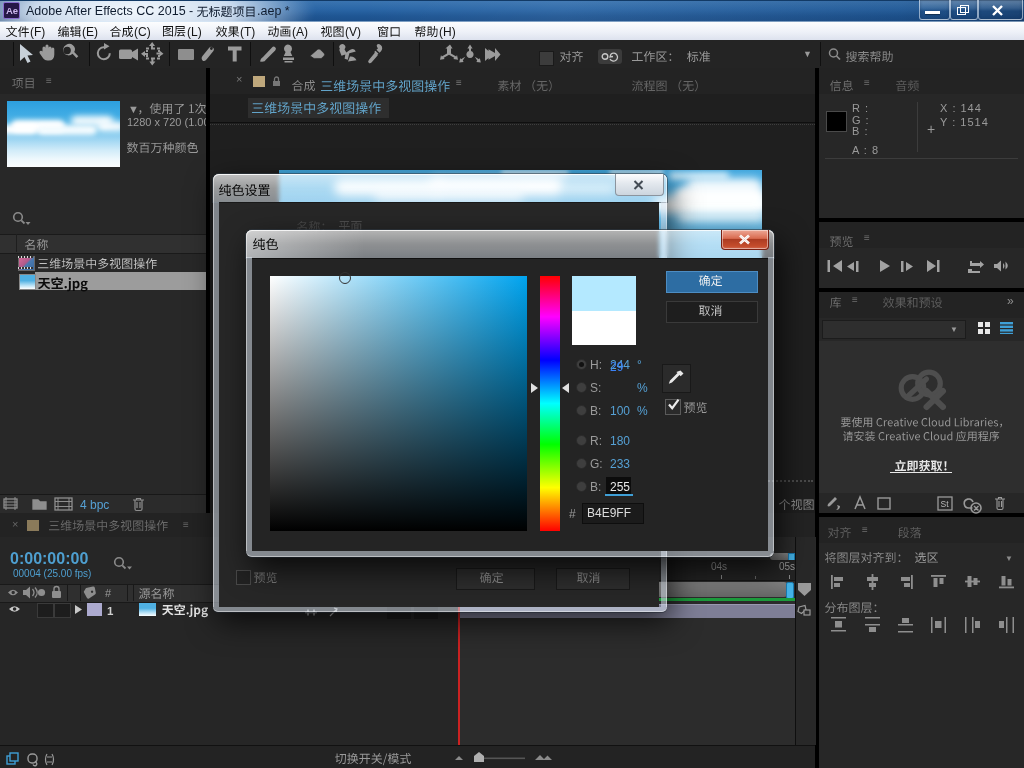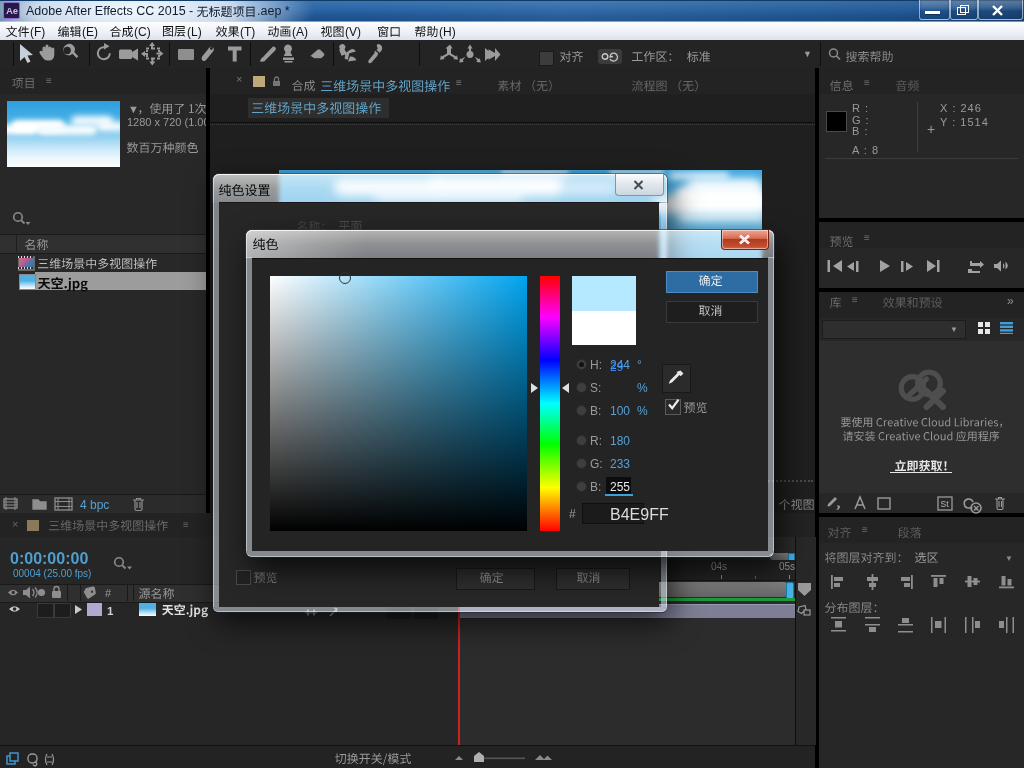--- a/index.html
+++ b/index.html
@@ -251,21 +251,21 @@
       <path transform="translate(-0.4,10.2)" d="M4.6 -6.4V-5.6H10.4V-6.4ZM4.6 -4.7V-3.9H10.4V-4.7ZM3.7 -8.1V-7.3H11.4V-8.1ZM6.5 -9.8C6.8 -9.3 7.2 -8.6 7.3 -8.2L8.1 -8.5C8 -8.9 7.6 -9.6 7.3 -10.1ZM4.4 -2.9V1H5.2V0.5H9.7V0.9H10.5V-2.9ZM5.2 -0.3V-2.2H9.7V-0.3ZM3.1 -10C2.5 -8.2 1.5 -6.4 0.4 -5.2C0.5 -5 0.8 -4.6 0.9 -4.4C1.3 -4.8 1.7 -5.4 2 -5.9V1H2.9V-7.4C3.3 -8.2 3.6 -9 3.9 -9.8Z M15.2 -6.6H20.8V-5.6H15.2ZM15.2 -4.9H20.8V-4H15.2ZM15.2 -8.2H20.8V-7.3H15.2ZM15.1 -2.4V-0.5C15.1 0.5 15.5 0.7 16.9 0.7C17.2 0.7 19.4 0.7 19.7 0.7C20.8 0.7 21.1 0.4 21.3 -1.2C21 -1.2 20.6 -1.3 20.4 -1.5C20.4 -0.3 20.3 -0.1 19.6 -0.1C19.1 -0.1 17.3 -0.1 17 -0.1C16.2 -0.1 16 -0.1 16 -0.5V-2.4ZM21.2 -2.3C21.7 -1.5 22.3 -0.5 22.5 0.1L23.3 -0.2C23.1 -0.9 22.5 -1.9 22 -2.6ZM13.8 -2.4C13.5 -1.7 13 -0.7 12.5 0L13.4 0.4C13.8 -0.3 14.2 -1.4 14.5 -2.1ZM17 -2.9C17.6 -2.3 18.3 -1.5 18.6 -1L19.4 -1.4C19 -1.9 18.4 -2.7 17.7 -3.3H21.7V-9H18.1C18.3 -9.3 18.5 -9.6 18.6 -10L17.6 -10.2C17.5 -9.9 17.3 -9.4 17.1 -9H14.3V-3.3H17.7Z" fill="#6e6e6e"></path>
     </svg>
 <div class="txt" style="left:864px;top:77px;font-size:10px;color:#6e6e6e;">≡</div>
 <svg style="left:896.0px;top:80.0px;" width="24" height="12" viewBox="0 0 24 12">
       <path transform="translate(-0.7,10.2)" d="M5.2 -10C5.4 -9.7 5.6 -9.3 5.7 -9H1.3V-8.2H10.8V-9H6.7C6.6 -9.4 6.4 -9.8 6.1 -10.2ZM3 -7.9C3.3 -7.4 3.6 -6.7 3.7 -6.2H0.7V-5.4H11.4V-6.2H8.3C8.6 -6.7 8.9 -7.3 9.2 -7.9L8.2 -8.1C8 -7.6 7.7 -6.7 7.4 -6.2H4.2L4.6 -6.3C4.5 -6.8 4.2 -7.5 3.8 -8.1ZM3.2 -1.6H8.9V-0.3H3.2ZM3.2 -2.3V-3.5H8.9V-2.3ZM2.3 -4.3V1H3.2V0.5H8.9V0.9H9.8V-4.3Z M20.4 -6C20.4 -1.8 20.3 -0.4 17.4 0.4C17.5 0.5 17.7 0.8 17.8 1C20.9 0.1 21.1 -1.5 21.2 -6ZM20.7 -1C21.5 -0.4 22.6 0.5 23.1 1L23.6 0.4C23.1 -0.1 22 -0.9 21.2 -1.5ZM17.1 -4.6C16.5 -2.1 15.1 -0.5 12.6 0.3C12.8 0.5 13 0.8 13.1 1C15.8 0 17.3 -1.7 17.9 -4.5ZM13.6 -4.8C13.4 -3.9 13 -3 12.4 -2.4C12.6 -2.3 13 -2.1 13.1 -1.9C13.6 -2.6 14.1 -3.6 14.4 -4.6ZM18.5 -7.3V-1.6H19.3V-6.6H22.2V-1.7H23.1V-7.3H20.9L21.4 -8.6H23.4V-9.4H18.2V-8.6H20.5C20.4 -8.2 20.2 -7.7 20.1 -7.3ZM13.4 -9V-6.3H12.5V-5.5H15V-1.9H15.8V-5.5H18V-6.3H16V-7.8H17.7V-8.6H16V-10.1H15.2V-6.3H14.1V-9Z" fill="#5e5e5e"></path>
     </svg>
 <div class="txt" style="left:852px;top:102.0px;font-size:11px;color:#9a9a9a;letter-spacing:1px;">R :</div>
 <div class="txt" style="left:852px;top:113.5px;font-size:11px;color:#9a9a9a;letter-spacing:1px;">G :</div>
 <div class="txt" style="left:852px;top:125.0px;font-size:11px;color:#9a9a9a;letter-spacing:1px;">B :</div>
 <div class="txt" style="left:852px;top:143.5px;font-size:11px;color:#9a9a9a;letter-spacing:1px;">A : 8</div>
-<div class="txt" style="left:940px;top:102.0px;font-size:11px;color:#9a9a9a;letter-spacing:1px;">X : 246</div>
+<div class="txt" style="left:940px;top:102.0px;font-size:11px;color:#9a9a9a;letter-spacing:1px;">X : 144</div>
 <div class="txt" style="left:940px;top:116.0px;font-size:11px;color:#9a9a9a;letter-spacing:1px;">Y : 1514</div>
 <div class="txt" style="left:927px;top:121.0px;font-size:14px;color:#9a9a9a;">+</div>
 <svg style="left:830.0px;top:235.5px;" width="24" height="12" viewBox="0 0 24 12">
       <path transform="translate(-0.5,10.1)" d="M8 -5.9V-3.5C8 -2.3 7.8 -0.7 4.9 0.3C5.1 0.4 5.4 0.7 5.5 0.9C8.5 -0.2 8.9 -2 8.9 -3.5V-5.9ZM8.7 -1.1C9.5 -0.5 10.4 0.4 10.9 0.9L11.5 0.3C11 -0.2 10 -1 9.3 -1.6ZM1.1 -7.3C1.8 -6.8 2.7 -6.1 3.4 -5.6H0.5V-4.8H2.4V-0.1C2.4 0 2.4 0.1 2.2 0.1C2 0.1 1.5 0.1 0.9 0.1C1 0.3 1.1 0.7 1.2 0.9C2 0.9 2.5 0.9 2.9 0.8C3.2 0.6 3.3 0.4 3.3 -0.1V-4.8H4.6C4.4 -4.2 4.1 -3.5 3.9 -3.1L4.6 -2.9C4.9 -3.5 5.3 -4.6 5.6 -5.5L5 -5.7L4.9 -5.6H4.1L4.3 -6C4.1 -6.2 3.7 -6.5 3.2 -6.7C3.9 -7.4 4.7 -8.3 5.2 -9.2L4.7 -9.6L4.5 -9.5H0.7V-8.7H3.9C3.6 -8.2 3.1 -7.6 2.6 -7.2L1.5 -7.9ZM6 -7.5V-1.8H6.8V-6.7H10.2V-1.8H11V-7.5H8.7L9.1 -8.7H11.5V-9.6H5.6V-8.7H8.1C8 -8.3 7.9 -7.9 7.8 -7.5Z M19.7 -7.5C20.3 -6.9 21 -6.1 21.3 -5.6L22.1 -6C21.8 -6.5 21.1 -7.3 20.5 -7.8ZM13.4 -9.4V-6H14.3V-9.4ZM15.9 -10V-5.6H16.8V-10ZM18.3 -2.2V-0.3C18.3 0.6 18.6 0.8 19.8 0.8C20.1 0.8 21.7 0.8 21.9 0.8C22.9 0.8 23.1 0.5 23.2 -0.9C23 -1 22.6 -1.1 22.5 -1.2C22.4 -0.1 22.3 0 21.8 0C21.5 0 20.2 0 19.9 0C19.3 0 19.2 -0 19.2 -0.3V-2.2ZM17.5 -3.9V-3C17.5 -2 17.2 -0.7 12.8 0.3C13 0.4 13.2 0.8 13.4 1C17.9 -0.1 18.4 -1.7 18.4 -3V-3.9ZM14.4 -5.3V-1.5H15.2V-4.5H20.9V-1.5H21.8V-5.3ZM19 -10.1C18.7 -8.7 18.1 -7.4 17.4 -6.5C17.6 -6.4 18 -6.2 18.2 -6C18.6 -6.6 19 -7.3 19.3 -8.1H23.2V-8.9H19.6C19.7 -9.2 19.8 -9.6 19.9 -9.9Z" fill="#6e6e6e"></path>
     </svg>
 <div class="txt" style="left:864px;top:232px;font-size:10px;color:#6e6e6e;">≡</div>
 <svg style="left:820px;top:258px;" width="200" height="16" viewBox="0 0 200 16">
 <g fill="#a2a2a2">
 <path d="M10 2 v12 h-2.5 v-12 z M22 2 v12 l-9-6 z"></path>
 <path d="M34 4 v9 l-7-4.5 z M36 3 h2.5 v11 h-2.5 z"></path>
@@ -623,14 +623,14 @@
 <div class="abs" style="left:576px;top:435px;width:9px;height:9px;border-radius:50%;background:#3e3e3e;border:1px solid #2a2a2a;"></div>
 <div class="txt" style="left:590px;top:434px;font-size:12px;color:#9a9a9a;">R:</div>
 <div class="txt" style="left:610px;top:434px;font-size:12px;color:#55a0d4;">180</div>
 <div class="abs" style="left:576px;top:458px;width:9px;height:9px;border-radius:50%;background:#3e3e3e;border:1px solid #2a2a2a;"></div>
 <div class="txt" style="left:590px;top:457px;font-size:12px;color:#9a9a9a;">G:</div>
 <div class="txt" style="left:610px;top:457px;font-size:12px;color:#55a0d4;">233</div>
 <div class="abs" style="left:576px;top:481px;width:9px;height:9px;border-radius:50%;background:#3e3e3e;border:1px solid #2a2a2a;"></div>
 <div class="txt" style="left:590px;top:480px;font-size:12px;color:#9a9a9a;">B:</div>
 <div class="txt" style="left:610px;top:480px;font-size:12px;color:#e8e8e8;">255</div>
 <div class="txt" style="left:569px;top:507px;font-size:12px;color:#9a9a9a;">#</div>
-<div class="txt" style="left:610px;top:506px;font-size:16px;color:#dcdcdc;">B4E9FF</div>
+<div class="txt" style="left:587px;top:506px;font-size:12px;color:#dcdcdc;">B4E9FF</div>
 <div class="abs" style="left:579px;top:362px;width:5px;height:5px;border-radius:50%;background:#111;"></div>
 </div>
 </body></html>

